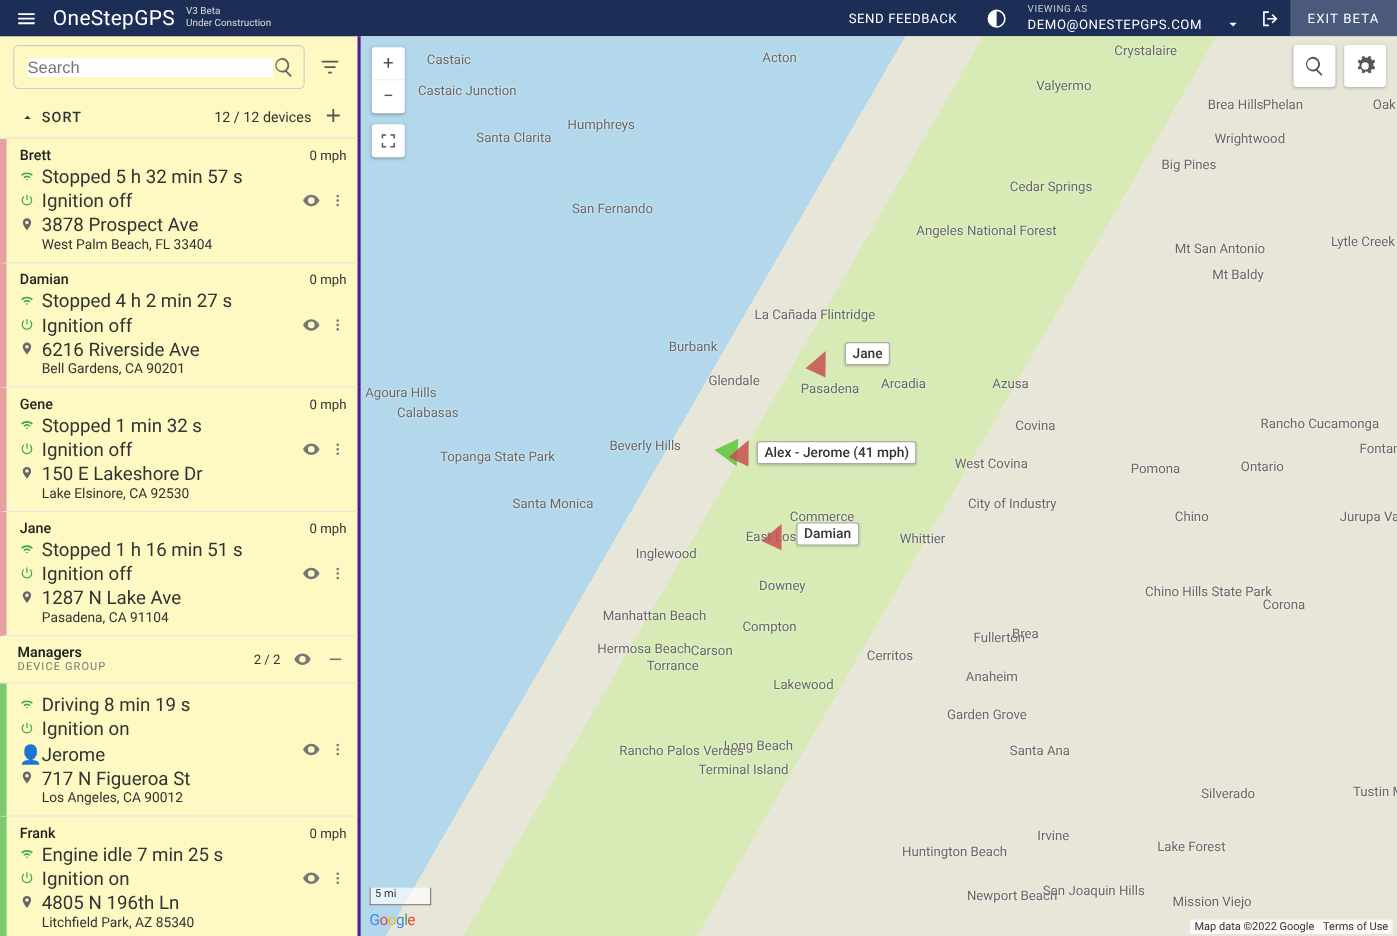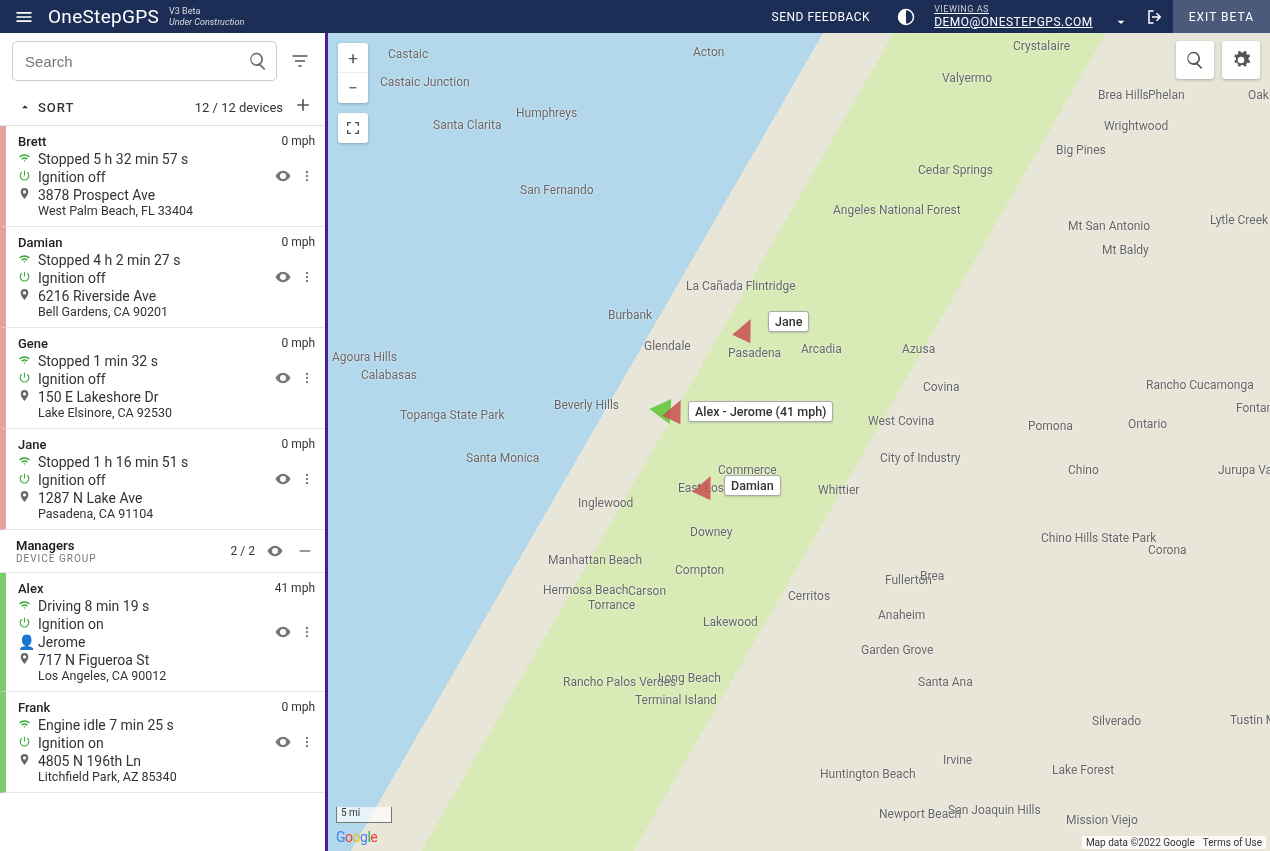--- a/index.html
+++ b/index.html
@@ -1,27 +1,27 @@
 <!DOCTYPE html>
 <html><head>
 <meta charset="utf-8">
 <style>
 * { box-sizing: border-box; margin: 0; padding: 0; }
 body { font-family: Roboto, Arial, sans-serif; width: 1270px; height: 851px; overflow: hidden; background: #000; }
-.app { width: 1270px; height: 851px; background: #ffffff; position: relative; }
+.app { width: 1270px; height: 851px; background: #fef9c3; position: relative; }
 
 
 .header { height: 33px; background: #1c2e56; color: #fff; display: flex; align-items: center; padding: 0 0 0 8px; }
 .menu-btn { width: 32px; height: 32px; display: flex; align-items: center; justify-content: center; }
 .logo { font-size: 19px; margin-left: 8px; letter-spacing: 0.3px; }
 .beta { margin-left: 10px; font-size: 9px; line-height: 11px; color: #ddd; }
 .header-spacer { flex: 1; }
 .feedback-btn { font-size: 12px; letter-spacing: 0.5px; color: #fff; padding: 0 16px; height: 33px; display: flex; align-items: center; }
 .contrast-btn { width: 40px; height: 33px; display: flex; align-items: center; justify-content: center; }
-.viewing-as { font-size: 10px; padding: 0 8px; text-decoration: underline; }
+.viewing-as { font-size: 10px; padding: 0 8px; }
 .viewing-as .sub { font-size: 9px; color: #ccc; letter-spacing: 0.5px; }
 .viewing-as .email { font-size: 12px; letter-spacing: 0.5px; }
 .dropdown-chev, .logout-btn { width: 36px; height: 33px; display: flex; align-items: center; justify-content: center; }
 .exit-beta { background: #4b5a7a; height: 33px; padding: 0 16px; display: flex; align-items: center; font-size: 12px; letter-spacing: 1px; }
 
 
 .content { display: flex; height: 818px; }
 .sidebar { width: 328px; border-right: 3px solid #4c1d95; display: flex; flex-direction: column; }
 .search-row { display: flex; align-items: center; padding: 8px 10px 8px 12px; gap: 8px; }
 .search-box { flex: 1; height: 40px; border: 1px solid #ccc; border-radius: 5px; display: flex; align-items: center; padding: 0 8px 0 12px; }
@@ -37,21 +37,21 @@
 .device-list { flex: 1; overflow-y: auto; position: relative; }
 .device-list::-webkit-scrollbar { width: 7px; }
 .device-list::-webkit-scrollbar-thumb { background: #aaa; border-radius: 4px; }
 
 .device { border-bottom: 1px solid #e5e5e5; border-left: 6px solid #e5a0a0; padding: 8px 10px 8px 12px; position: relative; }
 .device.driving { border-left-color: #7ecb6f; }
 .device.idle { border-left-color: #7ecb6f; }
 .device-head { display: flex; justify-content: space-between; font-size: 13px; }
 .device-name { font-weight: 500; color: #222; }
 .device-speed { font-size: 12px; color: #333; }
-.device-line { display: flex; align-items: flex-end; gap: 6px; font-size: 14px; color: #333; margin-top: 2px; }
+.device-line { display: flex; align-items: flex-end; gap: 6px; font-size: 17px; color: #333; margin-top: 2px; }
 .device-line .icon { width: 14px; flex-shrink: 0; color: #888; }
 .wifi-green { color: #3aaa3a !important; }
 .power-on { color: #3aaa3a !important; }
 .addr2 { margin-left: 20px; font-size: 12.5px; color: #333; }
 .device-actions { position: absolute; right: 8px; top: 50%; transform: translateY(-50%); display: flex; flex-direction: row; align-items: center; gap: 4px; }
 .eye-btn, .more-btn { color: #777; width: 20px; height: 20px; display: flex; align-items: center; justify-content: center; }
 
 .group-header { border-bottom: 1px solid #e5e5e5; padding: 8px 10px 8px 16px; display: flex; align-items: center; }
 .group-title { font-size: 13px; font-weight: 600; color: #222; }
 .group-sub { font-size: 10px; color: #777; letter-spacing: 1px; }
@@ -82,21 +82,21 @@
 <div class="app">
   <div class="header">
     <div class="menu-btn">
       <svg width="20" height="20" viewBox="0 0 24 24" fill="#fff">
           <path d="M3 6h18v2H3zM3 11h18v2H3zM3 16h18v2H3z"></path>
         </svg>
     </div>
     <div class="logo">OneStepGPS</div>
     <div class="beta">
       <div>V3 Beta</div>
-      <div style="font-style:italic">Under Construction</div>
+      <div style="">Under Construction</div>
     </div>
     <div class="header-spacer"></div>
     <div class="feedback-btn">SEND FEEDBACK</div>
     <div class="contrast-btn">
       <svg width="18" height="18" viewBox="0 0 24 24" fill="#fff">
           <path d="M12 2a10 10 0 100 20V2z"></path>
           <circle cx="12" cy="12" r="10" fill="none" stroke="#fff" stroke-width="2"></circle>
         </svg>
     </div>
     <div class="viewing-as">
@@ -322,24 +322,20 @@
               </svg>
             </div>
           <div class="group-minus">
               <svg width="18" height="18" viewBox="0 0 24 24" fill="#777">
                 <rect x="5" y="11" width="14" height="2"></rect>
               </svg>
             </div>
         </div>
         <div id="devices2-mount">
             <div class="device driving">
-    <div class="device-head">
-                <span class="device-name">Alex</span>
-                <span class="device-speed">41 mph</span>
-              </div>
     <div class="device-line">
                 <span class="icon wifi-green"><svg width="13" height="13" viewBox="0 0 24 24" fill="currentColor">
                     <path d="M12 20l-2-2a3 3 0 014 0zM6 14a9 9 0 0112 0l-2 2a6 6 0 00-8 0zM2 10a15 15 0 0120 0l-2 2a12 12 0 00-16 0z"></path>
                   </svg></span>
                 <span>Driving 8 min 19 s</span>
               </div>
     <div class="device-line">
                 <span class="icon power-on"><svg width="13" height="13" viewBox="0 0 24 24" fill="none" stroke="currentColor" stroke-width="2">
                     <path d="M12 3v9M7 6a8 8 0 1010 0"></path>
                   </svg></span>

